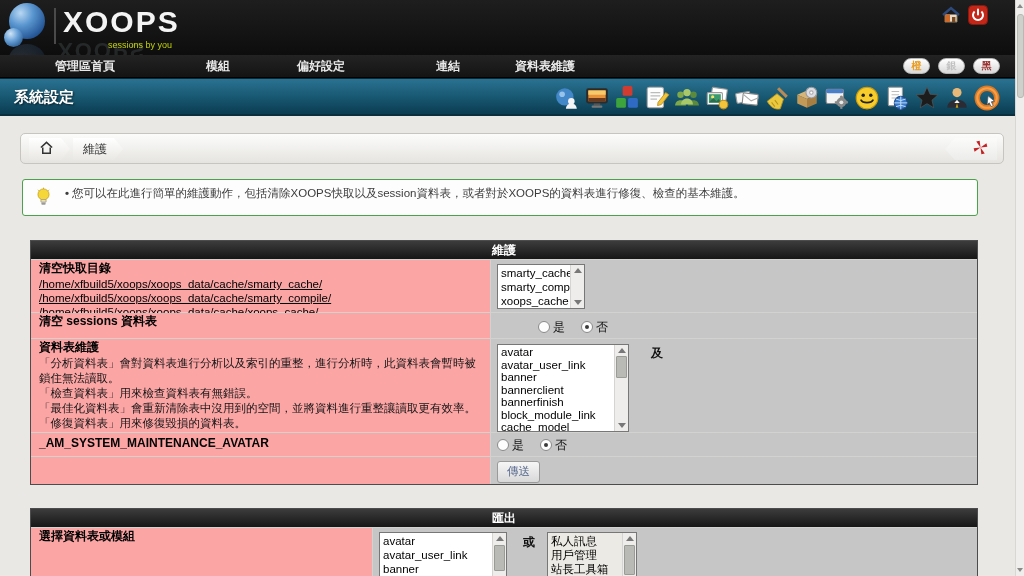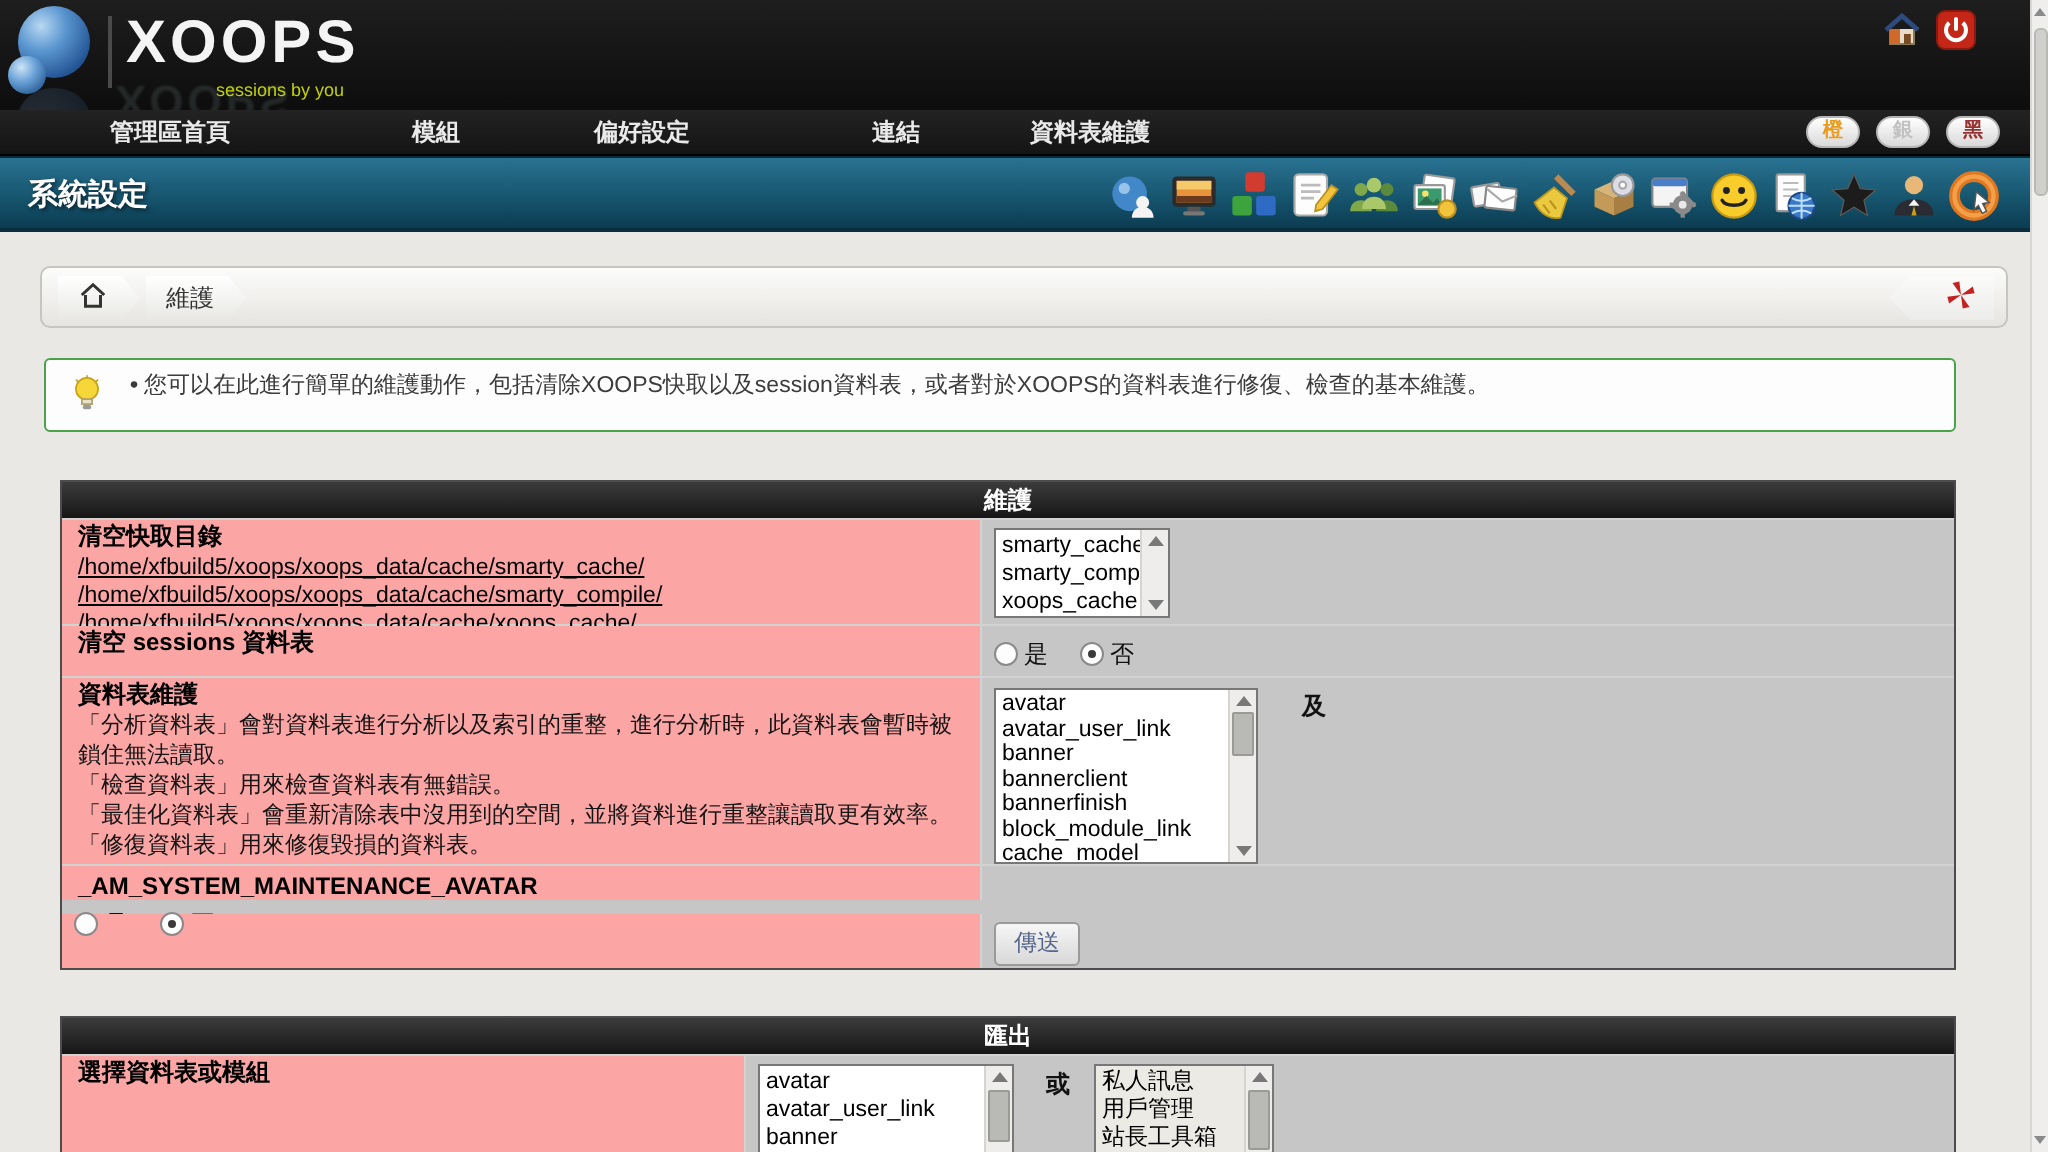--- a/index.html
+++ b/index.html
@@ -316,21 +316,21 @@
             <div class="opt">xoops_cache</div>
           </div>
         <div class="sbar">
             <div class="tri-up"></div>
             <div class="tri-down"></div>
           </div>
       </div>
     </div>
   </div>
 
-  <div class="xrow" style="height:26px;">
+  <div class="xrow" style="height:26px;gap:41px;">
     <div class="cell-l">
       <div class="row-label">清空 sessions 資料表</div>
     </div>
     <div class="cell-r">
       <div class="radio-group">
         <span class="radio"></span>
         <span class="radio-label">是</span>
         <span class="radio checked"></span>
         <span class="radio-label">否</span>
       </div>
@@ -359,21 +359,21 @@
         <div class="sbar">
             <div class="tri-up"></div>
             <div class="sthumb" style="top:11px;height:22px;"></div>
             <div class="tri-down"></div>
           </div>
       </div>
       <div class="conj" style="margin:2px 10px 0 22px;">及</div>
     </div>
   </div>
 
-  <div class="xrow" style="height:24px;flex-direction:column;">
+  <div class="xrow" style="height:24px;">
     <div class="cell-l" style="padding-top:3px;">
       <div class="row-label">_AM_SYSTEM_MAINTENANCE_AVATAR</div>
     </div>
     <div class="cell-r" style="padding-top:2px;">
       <div class="radio-group">
         <span class="radio"></span>
         <span class="radio-label">是</span>
         <span class="radio checked"></span>
         <span class="radio-label">否</span>
       </div>

